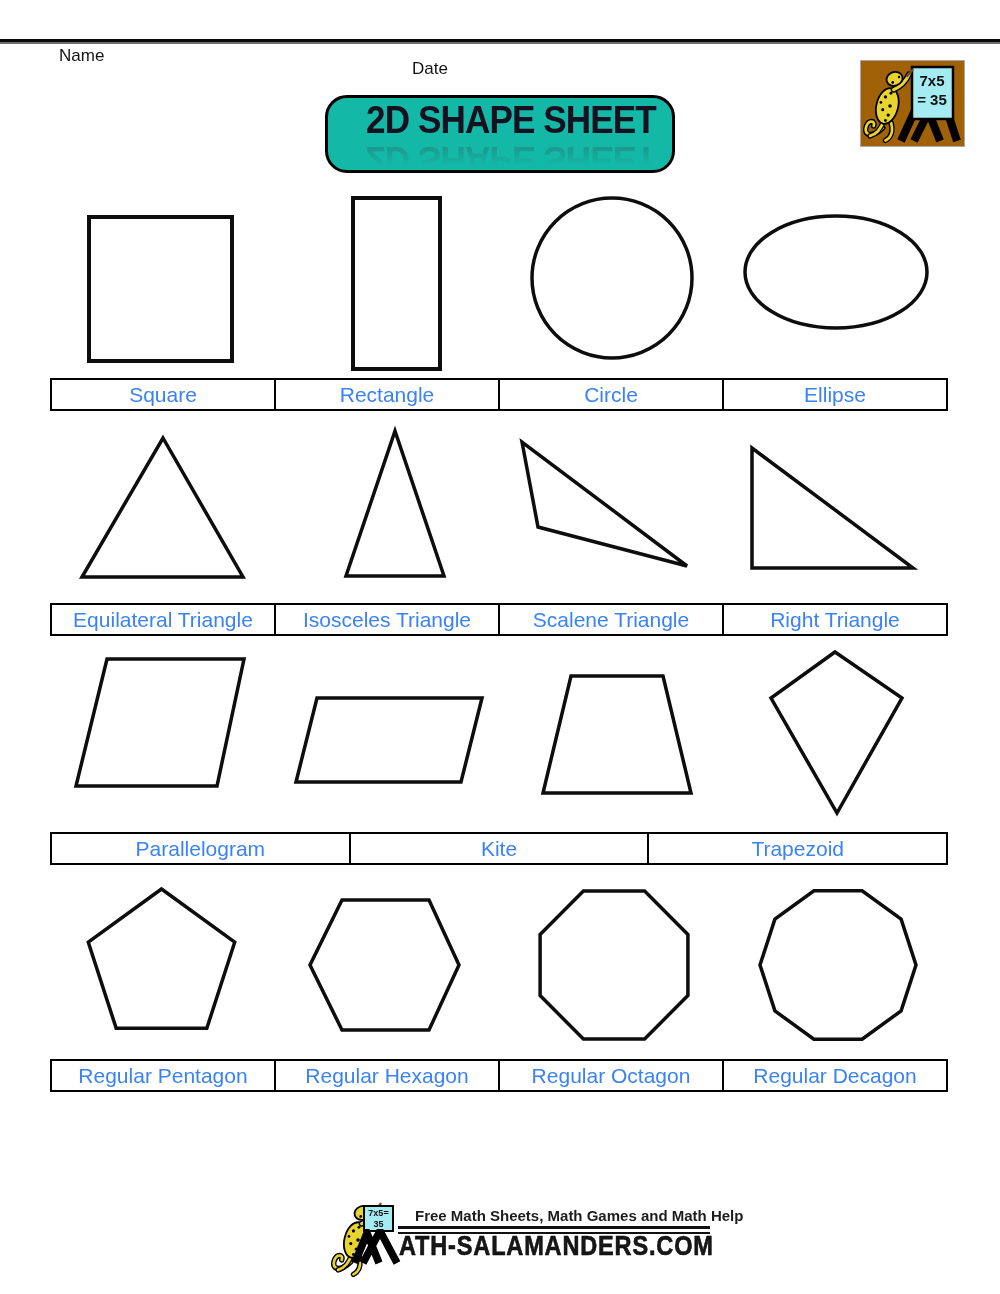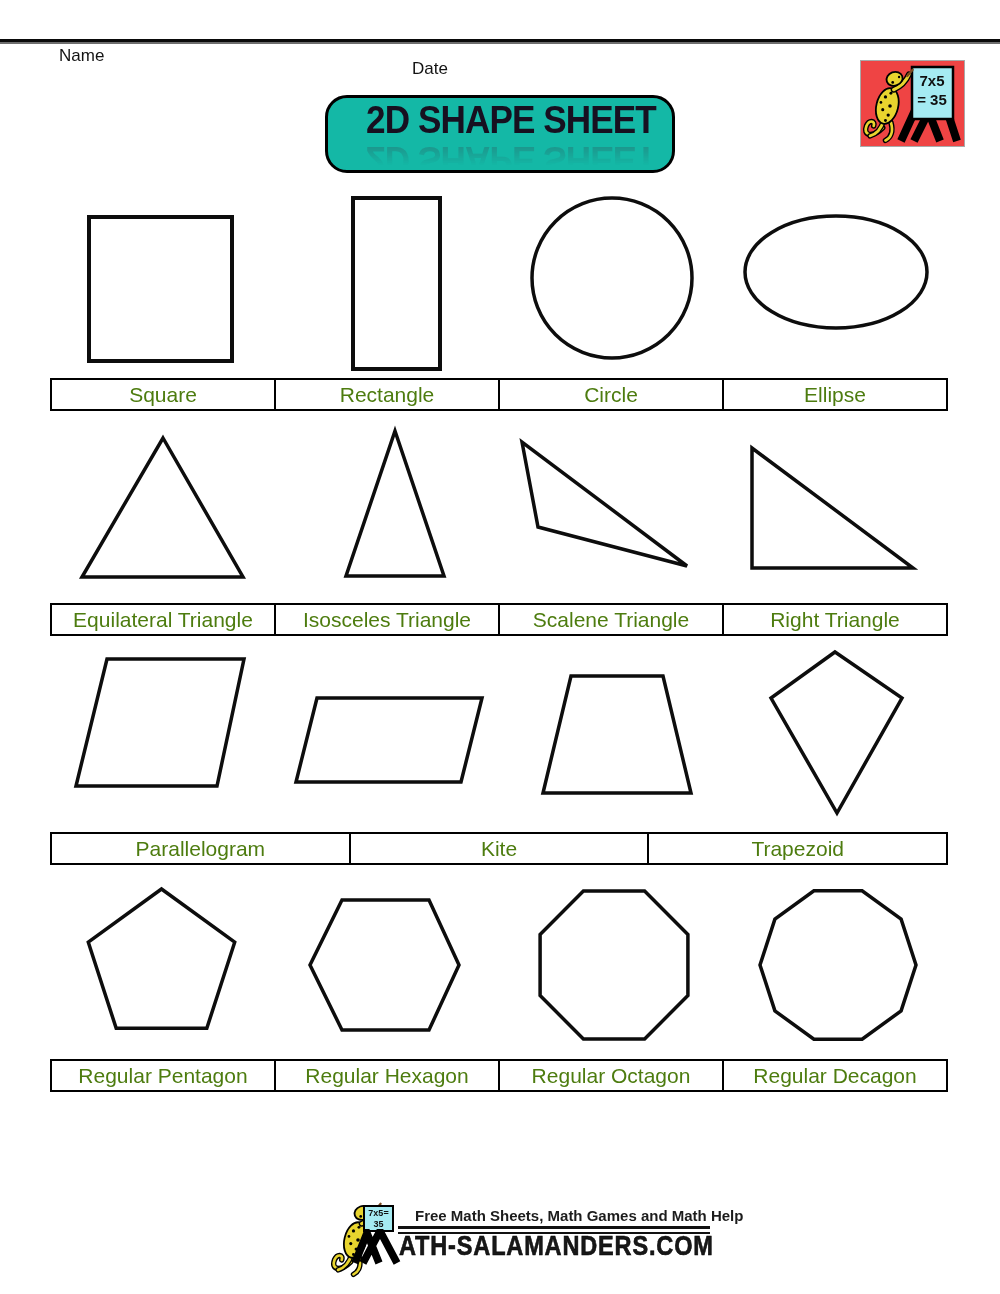--- a/index.html
+++ b/index.html
@@ -18,21 +18,21 @@
     position:absolute; left:0; top:39px; width:1000px; height:5px;
     background:#0a0a0a; border-bottom:2px solid #6e6e6e;
   }
 
   .name-label { position:absolute; left:59px; top:46px; font-size:17px; }
   .date-label { position:absolute; left:412px; top:59px; font-size:17px; }
 
   
   .corner-logo {
     position:absolute; left:860px; top:60px; width:105px; height:87px;
-    border:1px solid #a9a9a9; background:#ef4444;
+    border:1px solid #a9a9a9; background:#a16207;
   }
 
   
   .title-box {
     position:absolute; left:325px; top:95px; width:350px; height:78px;
     border:3px solid #000; border-radius:22px;
     display:flex; flex-direction:column; align-items:flex-end;
     padding-top:2px; overflow:hidden; background:#14b8a6;
   }
   .title-main {
@@ -49,21 +49,21 @@
 
   .shapes-layer { position:absolute; left:0; top:0; z-index:1; pointer-events:none; }
 
   
   .label-bar {
     position:absolute; left:50px; width:898px; height:33px;
     border:2px solid #000; display:flex; z-index:2; background:#fff;
   }
   .label-cell {
     flex:1 1 0; display:flex; align-items:center; justify-content:center;
-    border-right:2px solid #000; font-size:21px; color:#4d7c0f;
+    border-right:2px solid #000; font-size:21px; color:#3b82f6;
     white-space:nowrap; overflow:hidden;
   }
   .label-cell:last-child { border-right:none; }
   .bar-r1 { top:378px; } .bar-r2 { top:603px;justify-content:space-between; } .bar-r3 { top:832px; } .bar-r4 { top:1059px; }
 
   
   .footer { position:absolute; left:325px; top:1196px; width:400px; height:90px; }
   .foot-sala { position:absolute; left:2px; top:6px; }
   .foot-card { position:absolute; left:38px; top:9px; }
   .tagline {

